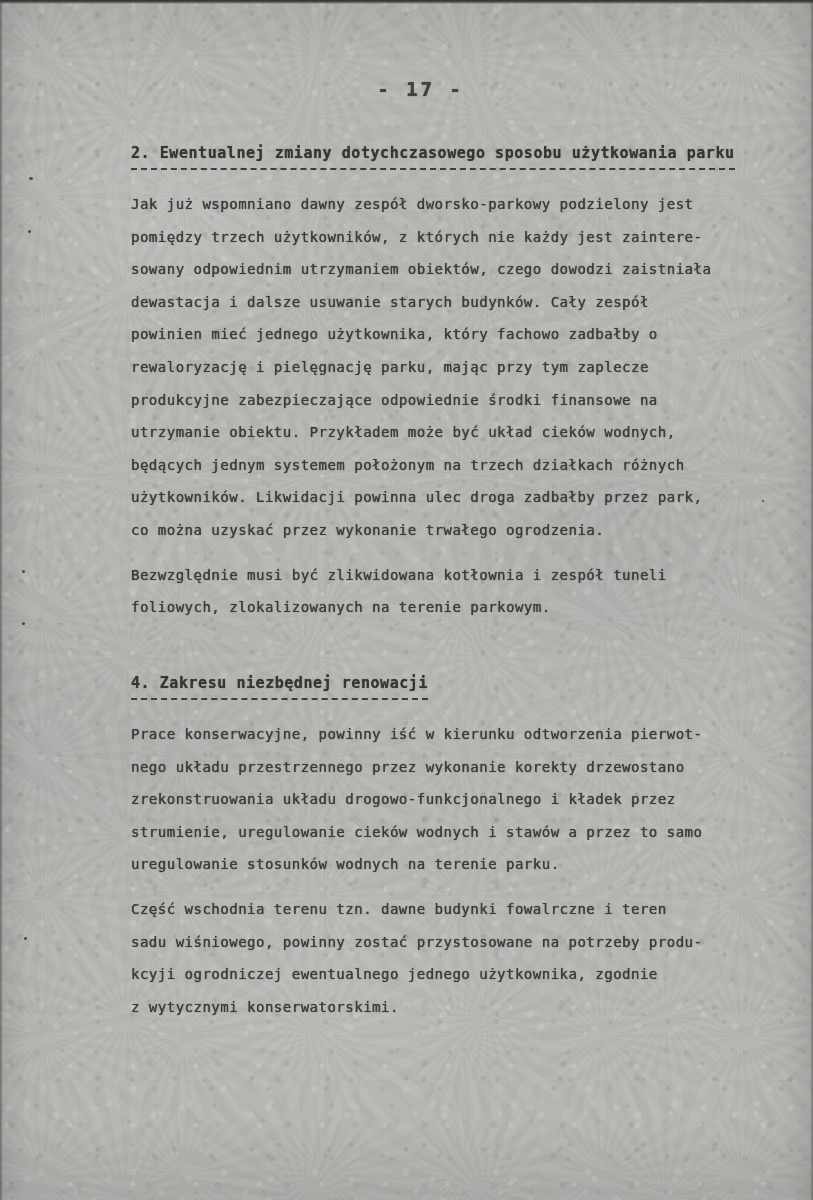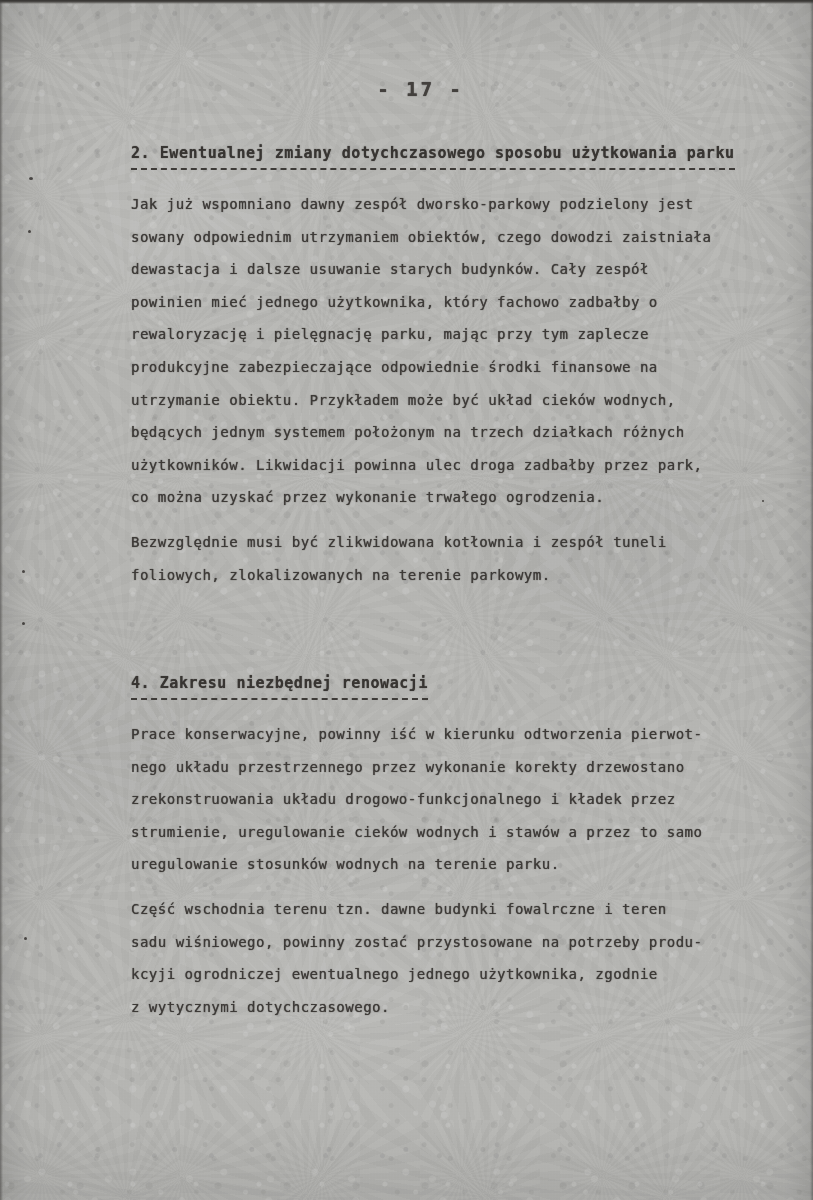--- a/index.html
+++ b/index.html
@@ -164,20 +164,21 @@
 
   <div id="content">
 
     <div class="page-number">- 17 -</div>
 
     <div class="section" id="section-2">
       <div class="heading">2. Ewentualnej zmiany dotychczasowego sposobu użytkowania parku</div>
 
       <div class="para">
         <div class="line">Jak już wspomniano dawny zespół dworsko-parkowy podzielony jest</div>
+        <div class="line">pomiędzy trzech użytkowników, z których nie każdy jest zaintere-</div>
         <div class="line">sowany odpowiednim utrzymaniem obiektów, czego dowodzi zaistniała</div>
         <div class="line">dewastacja i dalsze usuwanie starych budynków. Cały zespół</div>
         <div class="line">powinien mieć jednego użytkownika, który fachowo zadbałby o</div>
         <div class="line">rewaloryzację i pielęgnację parku, mając przy tym zaplecze</div>
         <div class="line">produkcyjne zabezpieczające odpowiednie środki finansowe na</div>
         <div class="line">utrzymanie obiektu. Przykładem może być układ cieków wodnych,</div>
         <div class="line">będących jednym systemem położonym na trzech działkach różnych</div>
         <div class="line">użytkowników. Likwidacji powinna ulec droga zadbałby przez park,</div>
         <div class="line">co można uzyskać przez wykonanie trwałego ogrodzenia.</div>
       </div>
@@ -196,21 +197,21 @@
         <div class="line">nego układu przestrzennego przez wykonanie korekty drzewostano</div>
         <div class="line">zrekonstruowania układu drogowo-funkcjonalnego i kładek przez</div>
         <div class="line">strumienie, uregulowanie cieków wodnych i stawów a przez to samo</div>
         <div class="line">uregulowanie stosunków wodnych na terenie parku.</div>
       </div>
 
       <div class="para tight">
         <div class="line">Część wschodnia terenu tzn. dawne budynki fowalrczne i teren</div>
         <div class="line">sadu wiśniowego, powinny zostać przystosowane na potrzeby produ-</div>
         <div class="line">kcyji ogrodniczej ewentualnego jednego użytkownika, zgodnie</div>
-        <div class="line">z wytycznymi dotychczasowego.</div>
+        <div class="line">z wytycznymi konserwatorskimi.</div>
       </div>
     </div>
 
   </div>
 
   <div id="blotch"></div>
   <div id="grain-c"></div>
   <div id="grain-b"></div>
   <div id="grain-a"></div>
   <div id="vignette"></div>

